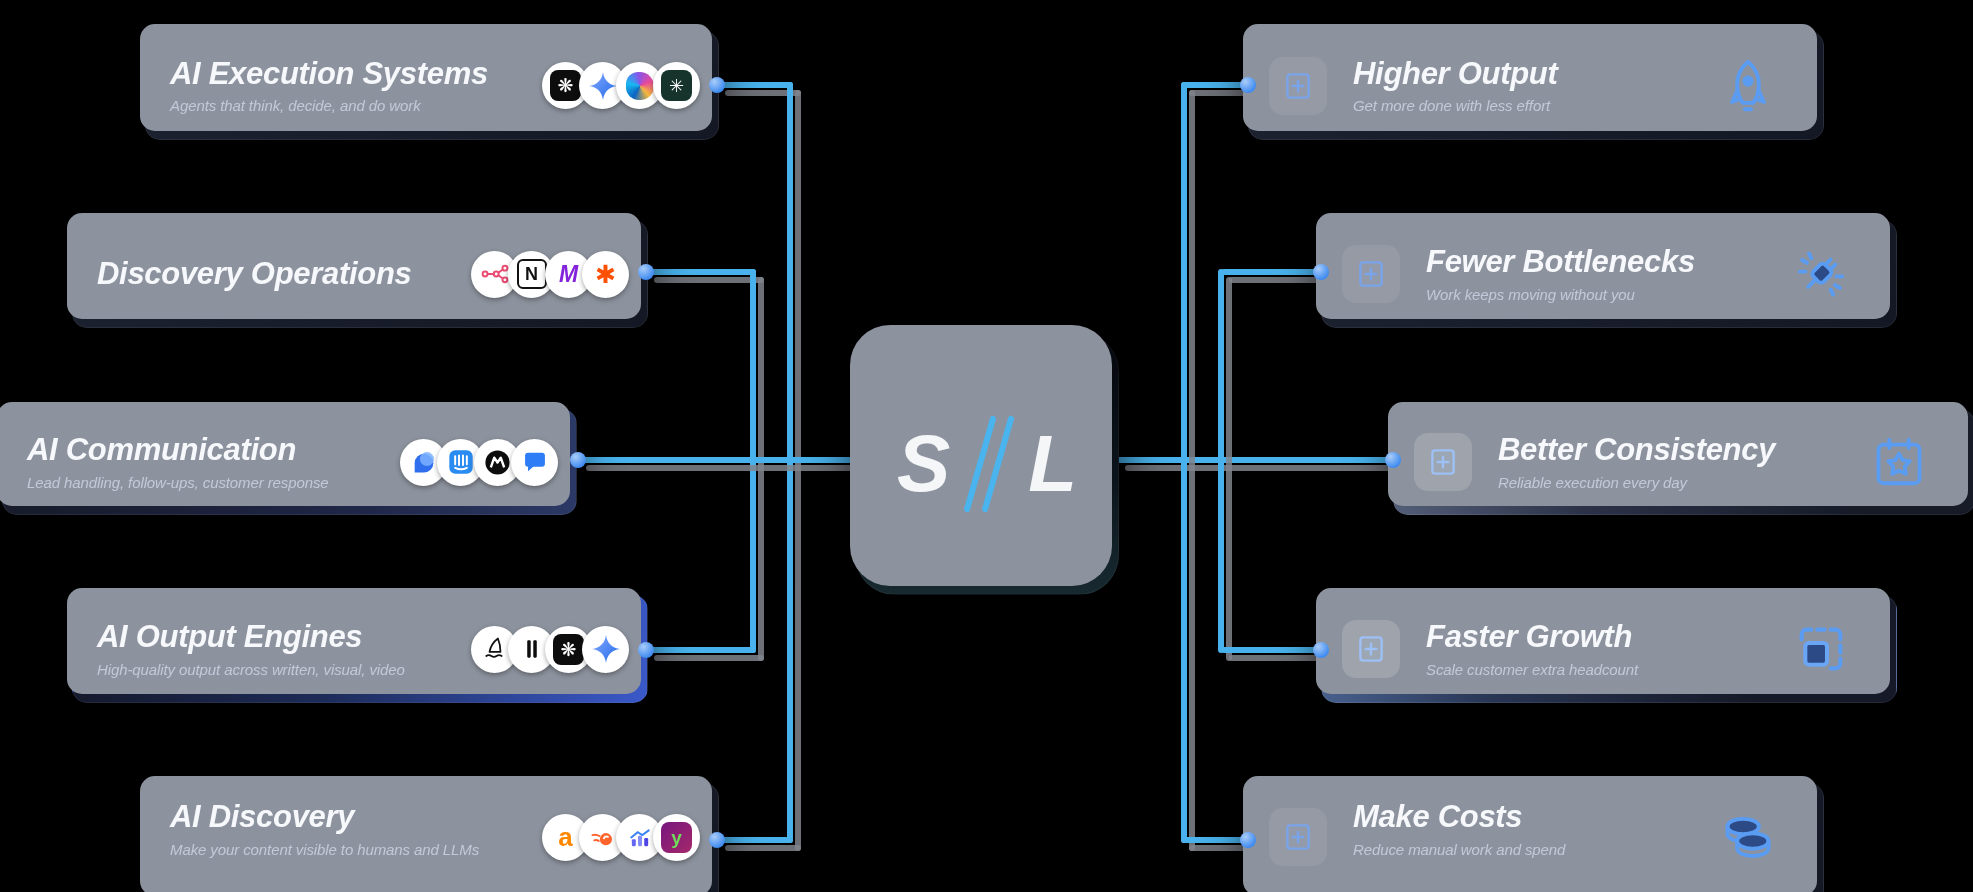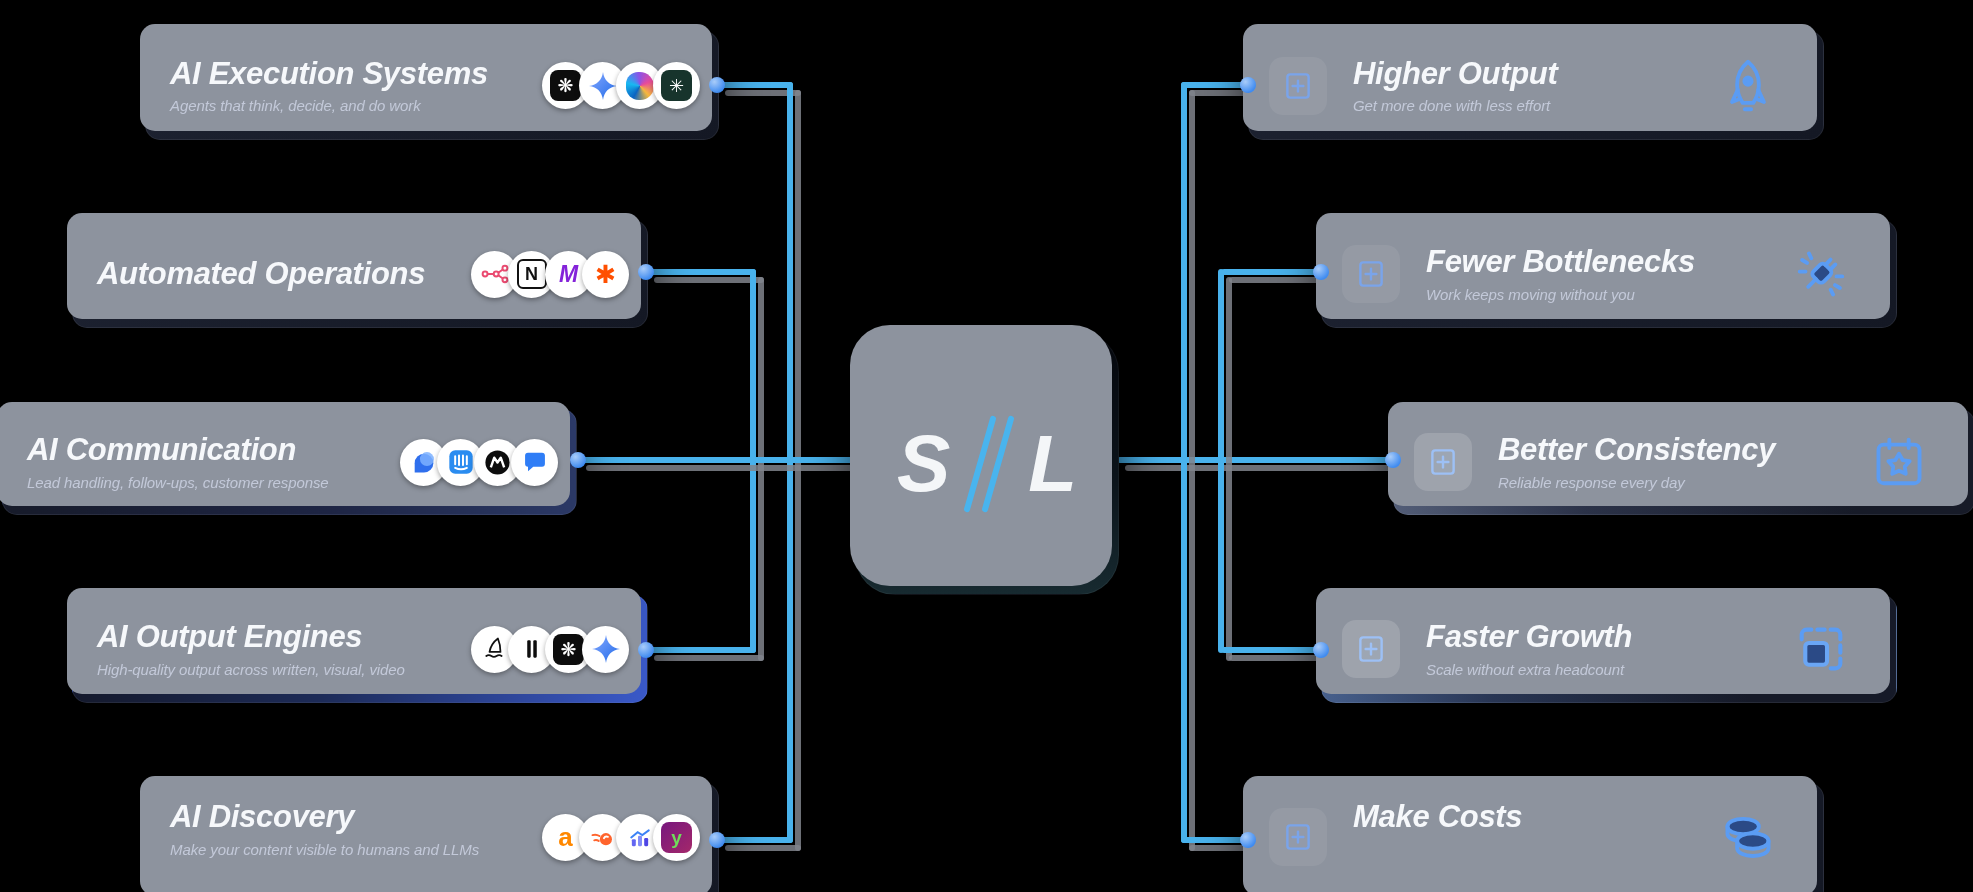--- a/index.html
+++ b/index.html
@@ -117,21 +117,21 @@
           background:conic-gradient(from 210deg,#0a64c2,#18b8f1,#8a53e8,#e84a9a,#f6b83c,#0a64c2);"></span>
         </span>
       <span class="chip">
         <span class="glyph-box" style="background:#17342c;color:#fff;font-size:18px;">✳</span>
         </span>
     </div>
   </div>
 
   <div class="card left" style="left:72px;top:220px;width:574px;height:106px">
     <div class="card-text">
-      <div class="card-title txt">Automated Operations</div>
+      <div class="card-title txt">Discovery Operations</div>
     </div>
     <div class="chips">
       <span class="chip">
         <svg width="28" height="28" viewBox="0 0 24 24" fill="none" stroke="#ea4b71" stroke-width="1.7">
           <circle cx="3.5" cy="12" r="2.1"></circle>
             <circle cx="13" cy="12" r="2.1"></circle>
           <circle cx="20.5" cy="7" r="2.1"></circle>
             <circle cx="20.5" cy="17" r="2.1"></circle>
           <path d="M5.6 12h5.3M14.8 10.9l3.6-2.6M14.8 13.1l3.6 2.6"></path>
           </svg>
@@ -288,59 +288,60 @@
 
   <div class="card right grad-slate" style="left:1393px;top:409px;width:580px;height:104px">
     <div class="tile">
       <svg width="34" height="34" viewBox="0 0 24 24" fill="none" stroke="#9dc0f5" stroke-width="1.7" stroke-linecap="round">
         <rect x="4.5" y="3.8" width="15" height="16.4" rx="2" fill="rgba(157,192,245,.1)"></rect>
         <path d="M12 8.2v7.6M8.2 12h7.6"></path>
         </svg>
     </div>
     <div class="card-text">
       <div class="card-title txt">Better Consistency</div>
-      <div class="card-sub txt">Reliable response every day</div>
+      <div class="card-sub txt">Reliable execution every day</div>
     </div>
     <div class="big-icon">
       <svg width="58" height="58" viewBox="0 0 24 24" fill="none" stroke="#5b9cf3" stroke-width="1.6" stroke-linecap="round" stroke-linejoin="round">
         <rect x="3.5" y="4.8" width="17" height="16" rx="2.2"></rect>
         <path d="M8 2.8v3.4M16 2.8v3.4"></path>
         <path d="M12 8.6l1.5 2.6 2.9.5-2 2.2.4 3-2.8-1.3-2.8 1.3.4-3-2-2.2 2.9-.5z"></path>
         </svg>
     </div>
   </div>
 
   <div class="card right grad-steel" style="left:1321px;top:595px;width:574px;height:106px">
     <div class="tile">
       <svg width="34" height="34" viewBox="0 0 24 24" fill="none" stroke="#9dc0f5" stroke-width="1.7" stroke-linecap="round">
         <rect x="4.5" y="3.8" width="15" height="16.4" rx="2" fill="rgba(157,192,245,.1)"></rect>
         <path d="M12 8.2v7.6M8.2 12h7.6"></path>
         </svg>
     </div>
     <div class="card-text">
       <div class="card-title txt">Faster Growth</div>
-      <div class="card-sub txt">Scale without extra headcount</div>
+      <div class="card-sub txt">Scale customer extra headcount</div>
     </div>
     <div class="big-icon">
       <svg width="58" height="58" viewBox="0 0 24 24" fill="none" stroke="#5b9cf3" stroke-width="1.7" stroke-linecap="round">
         <path d="M4 8V6a2 2 0 0 1 2-2h2M16 4h2a2 2 0 0 1 2 2v2M20 16v2a2 2 0 0 1-2 2h-2M10.5 4h3M20 10.5v3"></path>
         <rect x="5.5" y="9.5" width="9" height="9" rx="1.5" fill="#2b4a86" stroke="#6aa6f5"></rect>
         </svg>
     </div>
   </div>
 
   <div class="card right" style="left:1248px;top:783px;width:574px;height:120px">
     <div class="tile" style="align-self:flex-start;margin-top:24px;">
       <svg width="34" height="34" viewBox="0 0 24 24" fill="none" stroke="#7aa4ea" stroke-width="1.7" stroke-linecap="round">
         <rect x="4.5" y="3.8" width="15" height="16.4" rx="2" fill="rgba(122,164,234,.08)"></rect>
         <path d="M12 8.2v7.6M8.2 12h7.6"></path>
         </svg>
     </div>
     <div class="card-text" style="align-self:flex-start;padding-top:16px;">
       <div class="card-title txt">Make Costs</div>
+      <div class="card-sub txt">Reduce manual work and spend</div>
     </div>
     <div class="big-icon" style="align-self:flex-start;margin-top:22px;">
       <svg width="58" height="58" viewBox="0 0 24 24" fill="none" stroke="#5b9cf3" stroke-width="1.6" stroke-linecap="round">
         <ellipse cx="10" cy="8.5" rx="6.5" ry="3.2" fill="#2b4a86"></ellipse>
         <path d="M3.5 8.5v3c0 1.8 2.9 3.2 6.5 3.2 1 0 2-.1 2.8-.3"></path>
         <ellipse cx="14" cy="14.5" rx="6.5" ry="3.2" fill="#2b4a86"></ellipse>
         <path d="M7.5 14.5v3c0 1.8 2.9 3.2 6.5 3.2s6.5-1.4 6.5-3.2v-3"></path>
         </svg>
     </div>
   </div>

